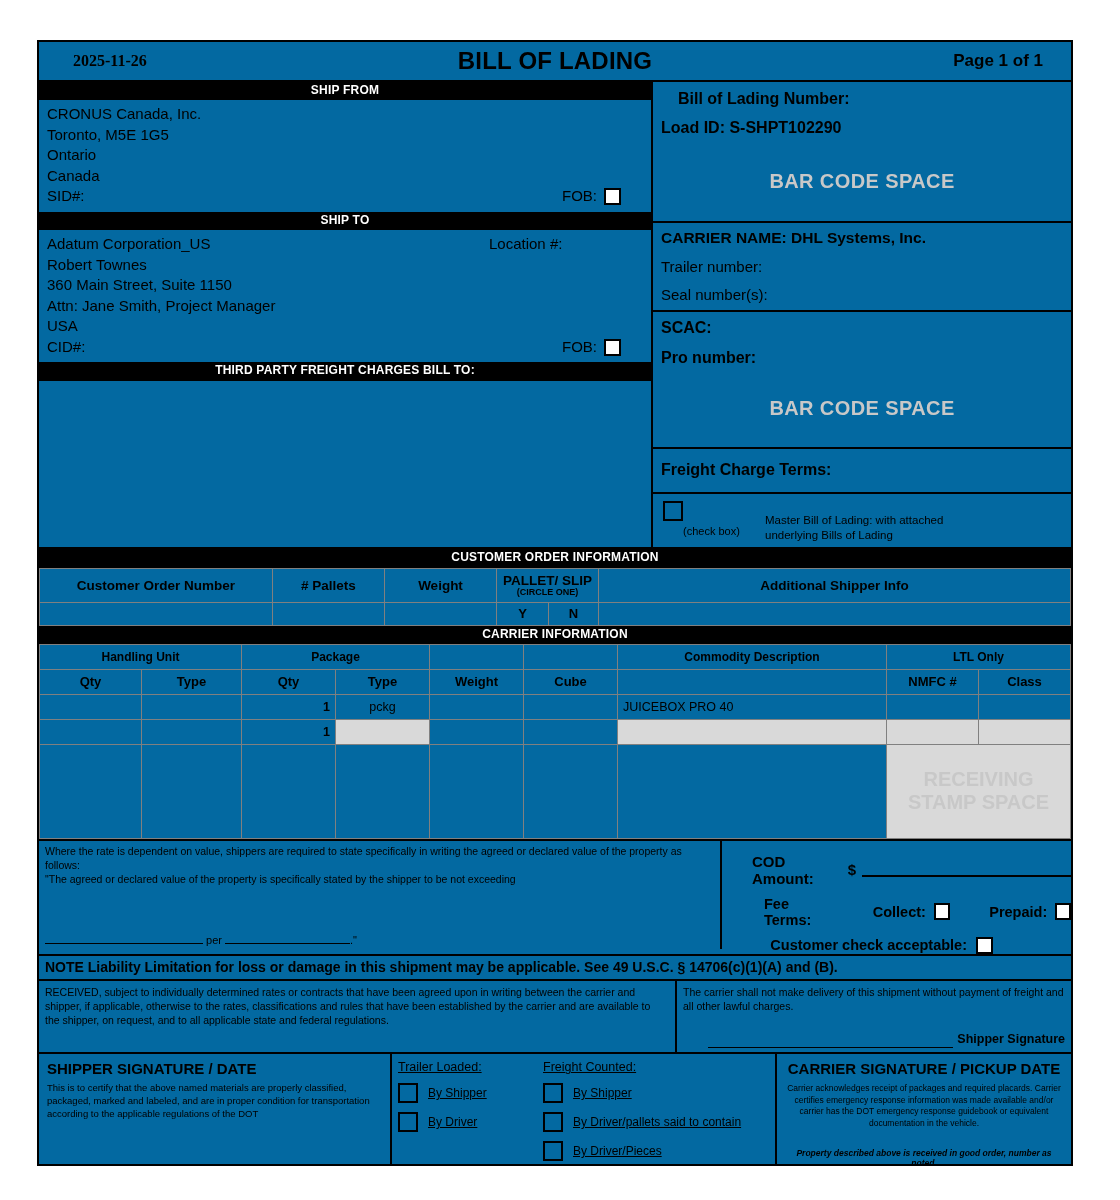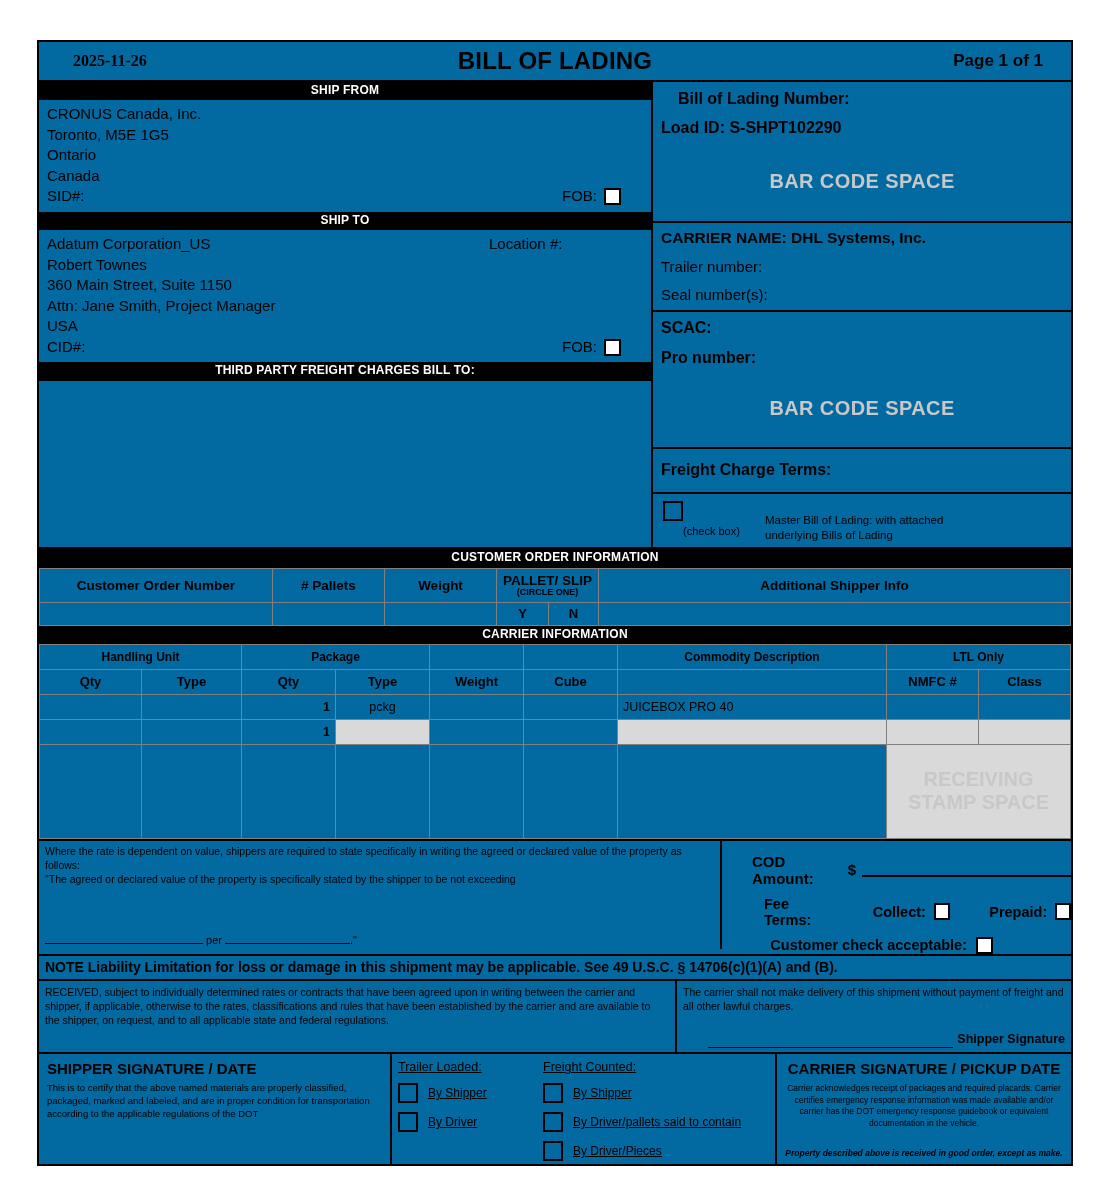--- a/index.html
+++ b/index.html
@@ -454,17 +454,17 @@
       </div>
       <div class="ck-row">
         <span class="chkbox-lg"></span>
         <span class="ck-lbl">By Driver/Pieces</span>
       </div>
     </div>
 
     <div class="bot-d">
       <div class="bot-d-h">CARRIER SIGNATURE / PICKUP DATE</div>
       <div class="bot-d-p">Carrier acknowledges receipt of packages and required placards.  Carrier certifies emergency response information was made available and/or carrier has the DOT emergency response guidebook or equivalent documentation in the vehicle.</div>
-      <div class="bot-d-f">Property described above is received in good order, except as make.</div>
+      <div class="bot-d-f">Property described above is received in good order, number as noted.</div>
     </div>
   </div>
 
 </div>
 
 </body></html>

